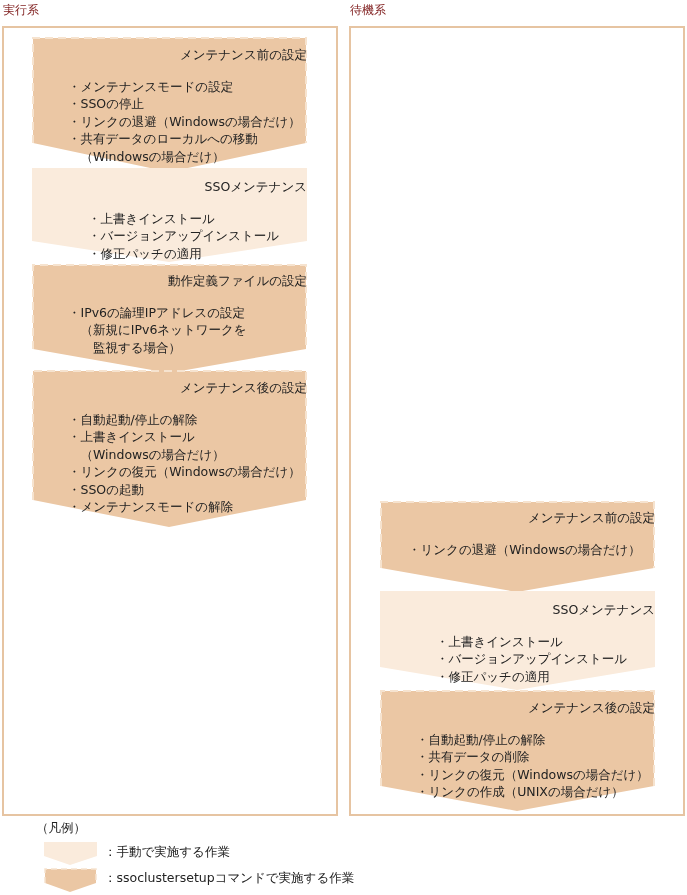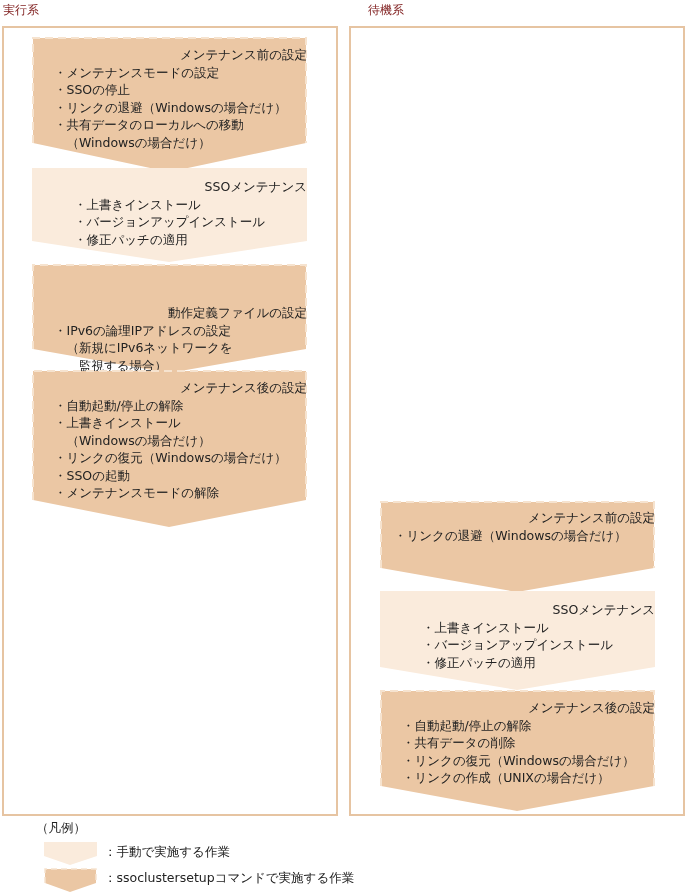--- a/index.html
+++ b/index.html
@@ -4,32 +4,32 @@
 <style>
   html, body { margin:0; padding:0; background:#ffffff; }
   body { width:687px; height:895px; position:relative; overflow:hidden;
          font-family:"DejaVu Sans","Liberation Sans",sans-serif; color:#222; }
   .col-title { position:absolute; top:2px; font-size:12px; color:#7f1d1d; }
   .panel { position:absolute; top:26px; height:790px; border:2px solid #e6c4a2; box-sizing:border-box; background:#fff; }
   .step { position:absolute; }
   .step svg { position:absolute; left:0; top:0; overflow:visible; }
   .step .txt { position:absolute; left:0; right:0; font-size:12.5px; line-height:17.5px; color:#222; }
   .step .head { text-align:right; }
-  .step .items { list-style:none; margin:0; padding:0; }
+  .step .items { list-style:none; margin:14px; padding:0; }
   .step .items li { white-space:pre; }
   .legend-title { position:absolute; left:36px; top:820px; font-size:12.5px; }
   .legend-row { position:absolute; left:44px; }
   .legend-row svg { position:absolute; left:0; top:0; }
   .legend-row span { position:absolute; left:60px; top:2px; font-size:12.5px; white-space:nowrap; }
 </style>
 </head>
 <body>
 
 <div class="col-title" style="left:3px;">実行系</div>
-<div class="col-title" style="left:350px;margin-left:18px;">待機系</div>
+<div class="col-title" style="left:350px;">待機系</div>
 
 <div class="panel" style="left:2px; width:336px;"></div>
 <div class="panel" style="left:349px; width:336px;"></div>
 
 <div class="step" style="left:32px; top:37px; width:275px; height:136px;">
   <svg width="275" height="136">
     <polygon points="1,1 274,1 274,106 137,135 1,106" fill="#ebc7a4"></polygon>
     <polyline points="1,106 1,1 274,1 274,106" fill="none" stroke="#f6e3cf" stroke-width="2" stroke-dasharray="8,5"></polyline>
   </svg>
   <div class="txt" style="top:9px;">
@@ -57,21 +57,21 @@
     </ul>
   </div>
 </div>
 
 <div class="step" style="left:32px; top:264px; width:275px; height:110px;">
   <svg width="275" height="110">
     <polygon points="1,1 274,1 274,85 137,109 1,85" fill="#ebc7a4"></polygon>
     <polyline points="1,85 1,1 274,1 274,85" fill="none" stroke="#f6e3cf" stroke-width="2" stroke-dasharray="8,5"></polyline>
   </svg>
   <div class="txt" style="top:8px;">
-    <div class="head" style="padding-left:30px;margin-top:32px;">動作定義ファイルの設定</div>
+    <div class="head" style="padding-left:30px;">動作定義ファイルの設定</div>
     <ul class="items" style="padding-left:22px;">
       <li>・IPv6の論理IPアドレスの設定</li>
       <li>　（新規にIPv6ネットワークを</li>
       <li>　　監視する場合）</li>
     </ul>
   </div>
 </div>
 
 <div class="step" style="left:32px; top:370px; width:275px; height:158px;">
   <svg width="275" height="158">

